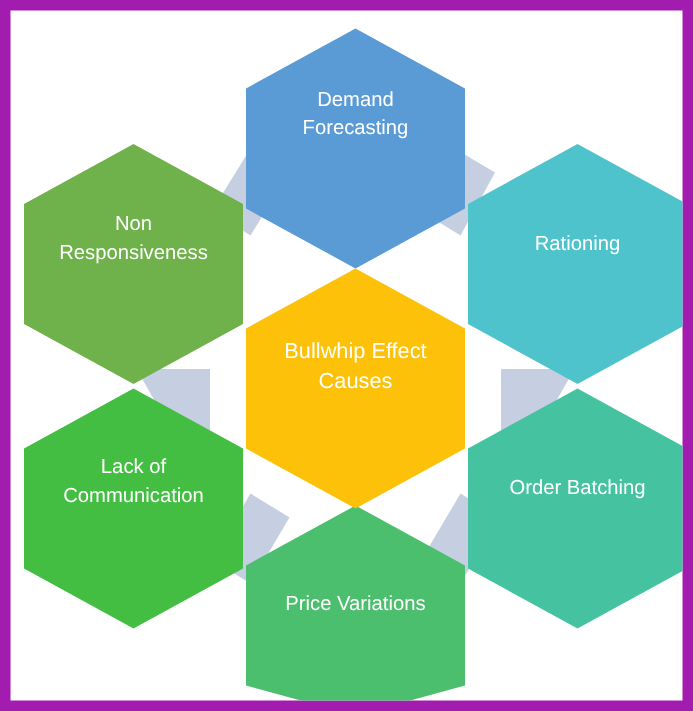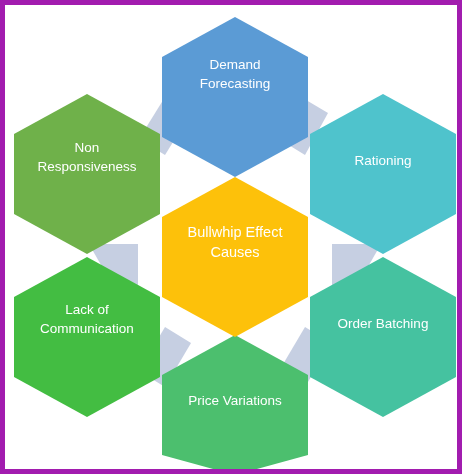--- a/index.html
+++ b/index.html
@@ -8,21 +8,21 @@
     background: #ffffff;
   }
   body {
     font-family: "Liberation Sans", sans-serif;
   }
   #diagram-frame {
     position: relative;
     width: 462px;
     height: 474px;
     box-sizing: border-box;
-    border: 5px solid #a21caf;
+    border: 7px solid #a21caf;
     background: #ffffff;
     overflow: hidden;
   }
   #hex-diagram {
     display: block;
     width: 460px;
     height: 472px;
   }
   .hex-label {
     font-family: "Liberation Sans", sans-serif;

